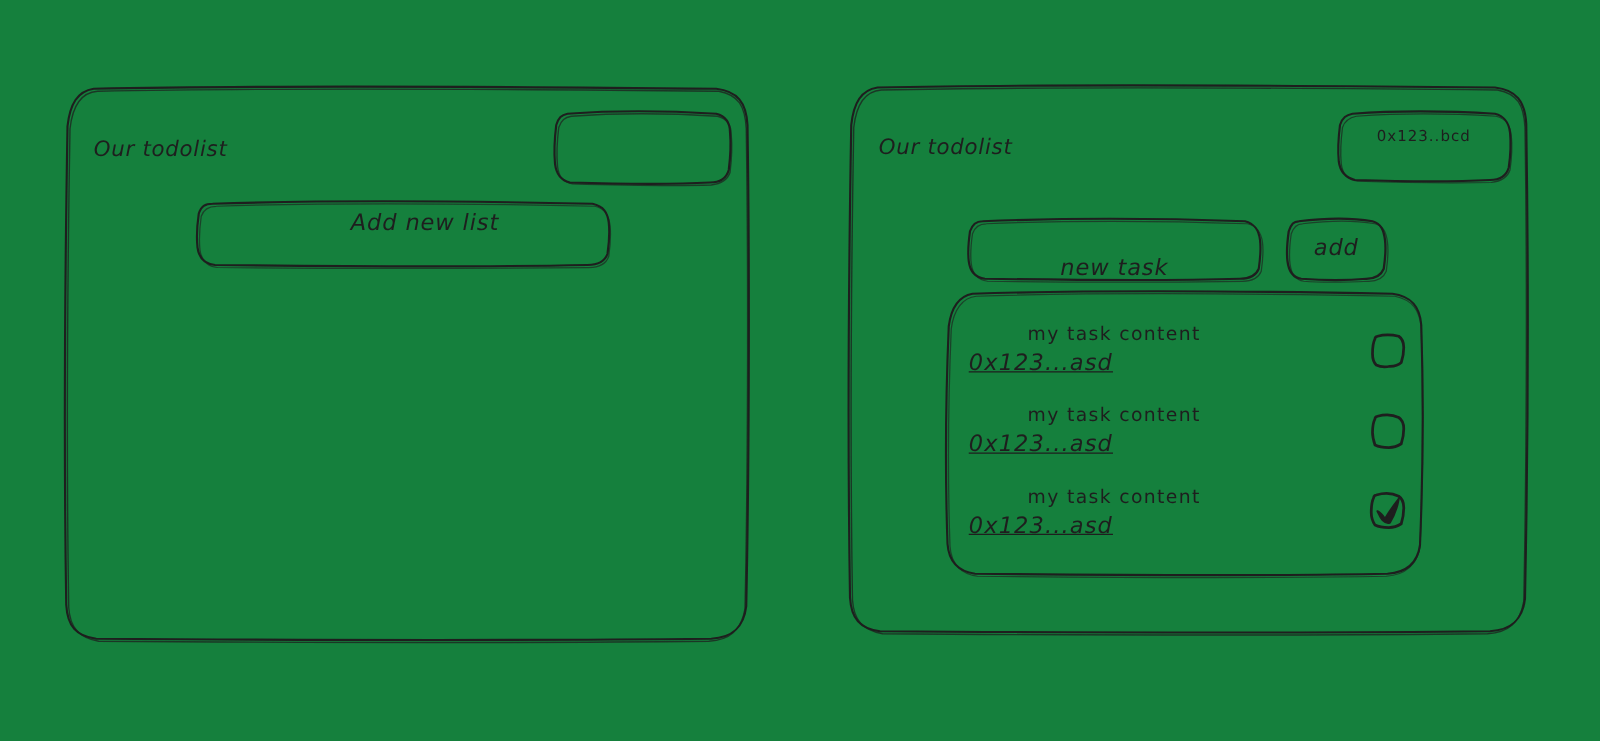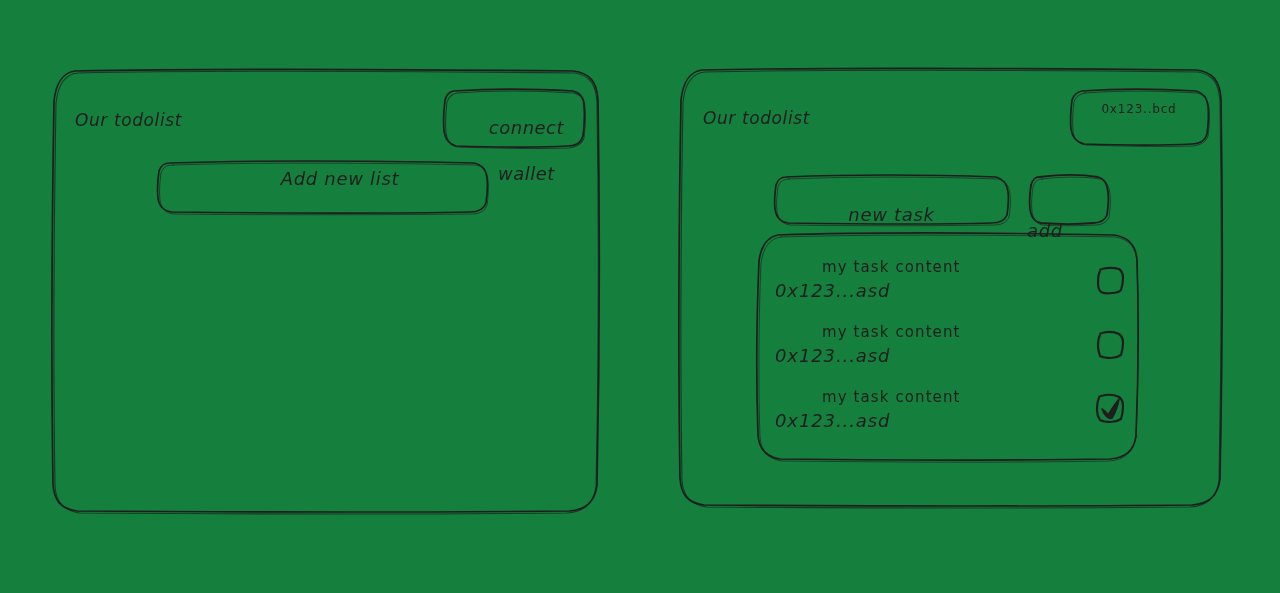--- a/index.html
+++ b/index.html
@@ -77,21 +77,21 @@
     font-style: italic;
     letter-spacing: 0.9px;
   }
 
   .task-row {
     position: absolute;
     left: 775px;
     width: 300px;
   }
   .task-row .line1 { display: block; }
-  .task-row .line2 { display: block; margin-top: 4px; }
+  .task-row .line2 { display: block; margin-top: 4px; text-decoration: underline; }
 </style>
 </head>
 <body>
 
 <div id="canvas">
 
   <div class="shape" style="left:45px; top:60px;">
     <svg width="565" height="465" viewBox="0 0 565 465" fill="none">
 
       <path d="M30 11 C 170 8, 330 9, 528 11 C 545 13, 552 22, 553 40
@@ -112,24 +112,20 @@
       <path d="M14 5 C 55 2, 100 3, 133 5 C 141 7, 144 12, 144 20
                C 145 31, 144 42, 143 50 C 141 57, 136 60, 128 60
                C 90 62, 50 61, 16 60 C 8 58, 5 53, 4 45
                C 3 34, 4 22, 5 14 C 7 8, 9 6, 14 5 Z" stroke="#1e1e1e" stroke-width="1.7" stroke-linecap="round" stroke-linejoin="round"></path>
       <path d="M17 7 C 58 4, 102 5, 134 7 C 142 9, 145 14, 145 22
                C 146 33, 145 44, 144 52 C 142 58, 137 61, 129 62
                C 91 63, 52 62, 18 61 C 10 60, 7 55, 6 47
                C 5 36, 6 24, 7 16 C 9 10, 12 8, 17 7 Z" stroke="#1e1e1e" stroke-width="1.1" stroke-linecap="round" stroke-linejoin="round" opacity="0.7"></path>
     </svg>
   </div>
-  <div class="ink ink-btn" style="left:440px; top:93px; width:148px;">
-    <span>connect</span><br>
-    <span>wallet</span>
-  </div>
 
   <div class="shape" style="left:152px; top:158px;">
     <svg width="340" height="58" viewBox="0 0 340 58" fill="none">
       <path d="M18 5 C 110 2, 230 3, 322 5 C 331 7, 334 12, 335 20
                C 336 29, 335 38, 334 45 C 332 51, 327 54, 318 54
                C 220 56, 110 55, 20 54 C 11 53, 7 48, 6 40
                C 5 31, 6 20, 7 13 C 9 7, 12 5, 18 5 Z" stroke="#1e1e1e" stroke-width="1.7" stroke-linecap="round" stroke-linejoin="round"></path>
       <path d="M21 7 C 113 4, 233 5, 324 7 C 332 9, 335 14, 336 22
                C 337 31, 336 40, 335 47 C 333 53, 328 56, 319 56
                C 221 57, 112 57, 22 56 C 13 55, 9 50, 8 42
@@ -186,21 +182,21 @@
       <path d="M13 5 C 38 2, 60 3, 72 5 C 79 7, 81 12, 82 20
                C 83 28, 82 36, 81 43 C 79 48, 74 51, 67 51
                C 46 53, 28 52, 15 51 C 8 50, 5 45, 4 37
                C 3 29, 4 20, 5 13 C 7 7, 9 5, 13 5 Z" stroke="#1e1e1e" stroke-width="1.8" stroke-linecap="round" stroke-linejoin="round"></path>
       <path d="M16 7 C 41 4, 62 5, 74 7 C 81 9, 83 14, 84 22
                C 85 30, 84 38, 83 45 C 81 50, 76 53, 69 53
                C 48 54, 29 54, 17 53 C 10 52, 7 47, 6 39
                C 5 31, 6 22, 7 15 C 9 9, 12 7, 16 7 Z" stroke="#1e1e1e" stroke-width="1" stroke-linecap="round" stroke-linejoin="round" opacity="0.65"></path>
     </svg>
   </div>
-  <div class="ink ink-field" style="left:1002px; top:188px; width:86px;margin-top:32px;">add</div>
+  <div class="ink ink-field" style="left:1026px; top:188px; width:86px;">add</div>
 
   <div class="shape" style="left:752px; top:228px;">
     <svg width="394" height="242" viewBox="0 0 394 242" fill="none">
       <path d="M26 7 C 120 4, 260 5, 362 7 C 377 9, 384 17, 385 32
                C 387 92, 386 160, 384 208 C 382 223, 373 230, 358 231
                C 250 233, 130 232, 28 231 C 14 229, 7 221, 6 207
                C 4 150, 5 80, 7 33 C 9 18, 15 9, 26 7 Z" stroke="#1e1e1e" stroke-width="1.7" stroke-linecap="round" stroke-linejoin="round"></path>
       <path d="M29 9 C 124 6, 264 7, 364 9 C 378 12, 384 20, 385 35
                C 387 95, 386 163, 384 210 C 381 225, 372 232, 357 233
                C 248 235, 128 234, 30 233 C 16 231, 9 223, 8 209

